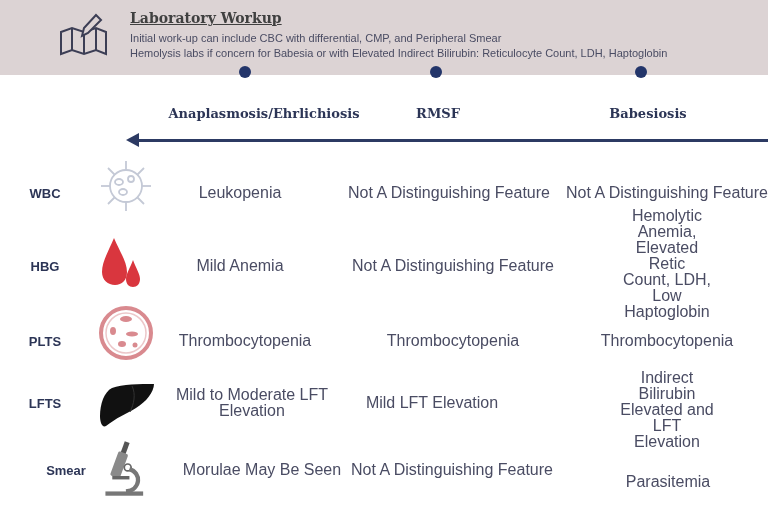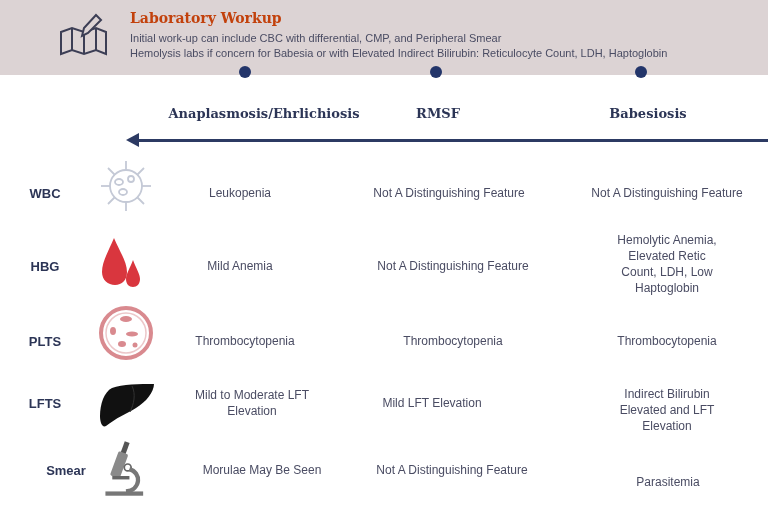--- a/index.html
+++ b/index.html
@@ -1,27 +1,27 @@
 <!DOCTYPE html>
 <html><head>
 <meta charset="utf-8">
 <style>
   html, body { margin:0; padding:0; }
   body { width:768px; height:517px; background:#ffffff; position:relative; overflow:hidden; font-family:"Liberation Sans", sans-serif; color:#3c3e55; }
   .header { position:absolute; left:0; top:0; width:768px; height:75px; background:#dcd3d4; }
   .header-icon { position:absolute; left:58px; top:12px; width:52px; height:46px; }
-  .header-title { position:absolute; left:130px; top:10px; font-family:"DejaVu Serif", serif; font-weight:bold; font-size:14px; color:#c2410c; }
+  .header-title { position:absolute; left:130px; top:10px; font-family:"DejaVu Serif", serif; font-weight:bold; font-size:14px; color:#404040;text-decoration:underline; }
   .header-line { position:absolute; left:130px; font-size:11px; color:#4a4c63; white-space:nowrap; }
   .dot { position:absolute; top:66px; width:12px; height:12px; border-radius:50%; background:#23356a; }
   .col-head { position:absolute; top:106px; font-family:"DejaVu Serif", serif; font-weight:bold; font-size:13px; color:#2c3556; transform:translateX(-50%); white-space:nowrap; }
   .arrow-line { position:absolute; left:138px; top:139px; width:630px; height:3px; background:#2c3a63; }
   .arrow-head { position:absolute; left:126px; top:133px; width:0; height:0; border-top:7px solid transparent; border-bottom:7px solid transparent; border-right:13px solid #2c3a63; }
   .row-label { position:absolute; left:22px; width:46px; text-align:center; font-family:Liberation Sans, sans-serif; font-weight:bold; font-size:13px; color:#2c3556; transform:translateY(-50%); }
   .row-icon { position:absolute; left:96px; width:60px; height:60px; transform:translateY(-50%); }
-  .cell { position:absolute; font-size:12px; line-height:16px; color:#4a4c63; text-align:center; transform:translate(-50%,-50%); }
+  .cell { position:absolute; font-size:16px; line-height:16px; color:#4a4c63; text-align:center; transform:translate(-50%,-50%); }
 </style>
 </head>
 <body>
 
 <div class="header">
   <svg class="header-icon" viewBox="0 0 52 46">
     <path d="M3 20 L14 16 L26 20 L38 16 L48 20 L48 42 L38 38 L26 42 L14 38 L3 42 Z" fill="none" stroke="#3c3e55" stroke-width="2"></path>
     <line x1="14" y1="16" x2="14" y2="38" stroke="#3c3e55" stroke-width="2"></line>
     <line x1="26" y1="20" x2="26" y2="42" stroke="#3c3e55" stroke-width="2"></line>
     <line x1="38" y1="16" x2="38" y2="38" stroke="#3c3e55" stroke-width="2"></line>

